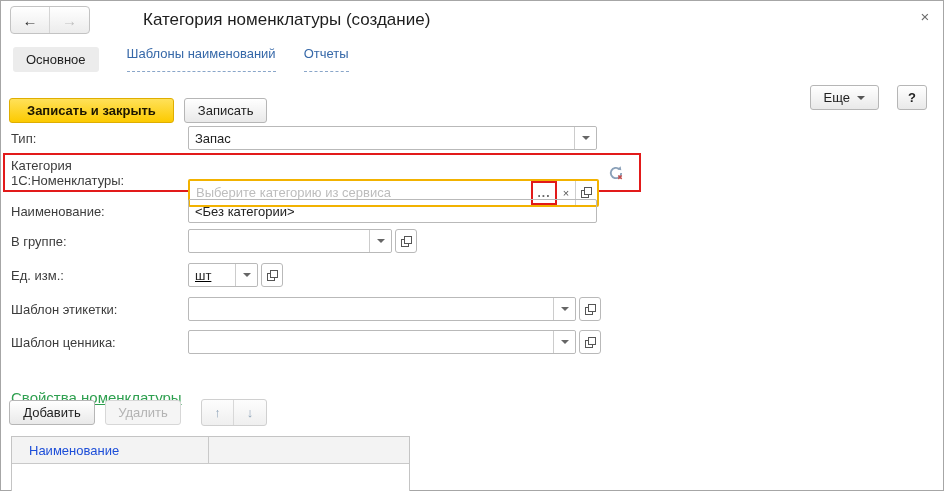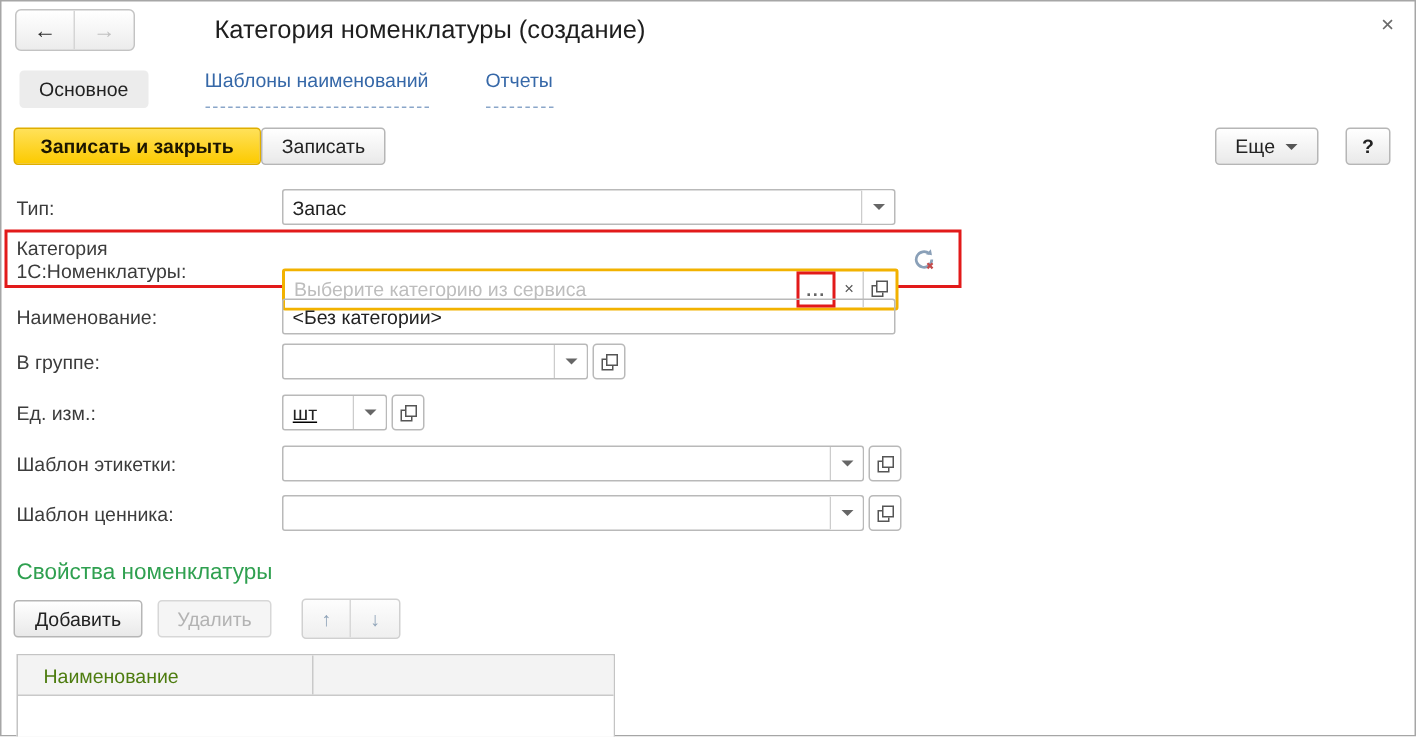--- a/index.html
+++ b/index.html
@@ -18,25 +18,25 @@
     background: linear-gradient(#ffffff, #ececec); }
   .nav-btn { width: 39px; height: 26px; display: flex; align-items: center; justify-content: center;
     font-size: 15px; background: transparent; border: none; cursor: pointer; }
   .nav-btn.back { color: #2b2b2b; border-right: 1px solid #d5d5d5; }
   .nav-btn.fwd { color: #c0c0c0; }
   .page-title { position: absolute; left: 142px; top: 9px; font-size: 17px; color: #1e1e1e; }
   .close-x { position: absolute; right: 9px; top: 6px; width: 18px; height: 18px;
     display: flex; align-items: center; justify-content: center;
     font-size: 15px; color: #6b6b6b; cursor: pointer; }
   
-  .tabs { position: absolute; left: 12px; top: 45px; display: flex; align-items: center; gap: 38px; font-size: 13px; }
+  .tabs { position: absolute; left: 12px; top: 45px; display: flex; align-items: center; gap: 28px; font-size: 13px; }
   .tab-active { padding: 5px 13px; background: #ececec; border-radius: 3px; color: #222; }
   .tab-link { color: #3668a8; text-decoration: none; border-bottom: 1px dashed #8aa6c9; padding-bottom: 10px; cursor: pointer; }
   
-  .toolbar-left { position: absolute; left: 8px; top: 84px; display: flex; }
+  .toolbar-left { position: absolute; left: 8px; top: 97px; display: flex; gap: 10px; }
   .toolbar-right { position: absolute; right: 16px; top: 84px; display: flex; gap: 18px; }
   .btn { height: 25px; padding: 0 13px; font-size: 13px; color: #222;
     background: linear-gradient(#ffffff, #e9e9e9); border: 1px solid #b6b6b6; border-radius: 3px;
     display: flex; align-items: center; justify-content: center; cursor: pointer;
     font-family: "Liberation Sans", sans-serif; }
   .btn.primary { font-weight: bold; color: #1c1600;
     background: linear-gradient(#ffe159, #fcca00); border: 1px solid #dfae00; padding: 0 17px; }
   .btn.disabled { background: #f5f5f5; border-color: #d7d7d7; color: #b3b3b3; cursor: default; }
   .btn .dd-tri { margin-left: 7px; width: 0; height: 0;
     border: 4px solid transparent; border-top: 4px solid #555; margin-top: 4px; }
@@ -65,35 +65,35 @@
   .cat-group { display: flex; width: 411px; height: 28px; border: 2px solid #f2b200; border-radius: 2px;
     background: #fff; align-items: stretch; margin-top: 40px; }
   .cat-group input { flex: 1; border: none; outline: none; font-size: 13px; padding: 2px 6px; min-width: 0;
     font-family: "Liberation Sans", sans-serif; }
   .cat-cell { display: flex; align-items: center; justify-content: center; font-size: 12px; color: #555; cursor: pointer; }
   .cell-ellipsis { width: 26px; border: 2px solid #e21a1a; font-weight: bold; letter-spacing: 1px; color: #666; }
   .cell-clear { width: 18px; font-size: 11px; }
   .cell-open { width: 22px; border-left: 1px solid #cfcfcf; }
   .refresh-wrap { margin-left: 8px; display: flex; align-items: center; cursor: pointer; }
   
-  .props-title { position: absolute; left: 10px; top: 372px; font-size: 15px; color: #2fa050; }
+  .props-title { position: absolute; left: 10px; top: 388px; font-size: 15px; color: #2fa050; text-decoration: underline; }
   .props-buttons { position: absolute; left: 8px; top: 398px; display: flex; align-items: center; }
   .btn-add { width: 86px; }
   .btn-del { width: 76px; margin-left: 10px; }
   .move-group { display: flex; margin-left: 20px; border: 1px solid #d0d0d0; border-radius: 3px;
     overflow: hidden; background: linear-gradient(#fdfdfd, #efefef); }
   .move-btn { width: 32px; height: 25px; display: flex; align-items: center; justify-content: center;
     font-size: 13px; font-weight: bold; color: #8fa3b8; background: transparent; border: none; cursor: default; }
   .move-btn.up { border-right: 1px solid #d8d8d8; }
   
   .ptable { position: absolute; left: 10px; top: 435px; width: 399px; height: 60px;
     border: 1px solid #c4c4c4; background: #fff; }
   .ptable-head { display: flex; height: 27px; background: #f3f3f3; border-bottom: 1px solid #c9c9c9; }
   .ptable-head .th1 { width: 197px; border-right: 1px solid #c9c9c9; display: flex; align-items: center;
-    padding-left: 17px; font-size: 13px; color: #4d7c0f; }
+    padding-left: 17px; font-size: 13px; color: #1d4ed8; }
   .ptable-head .th2 { flex: 1; }
   .ptable-body { height: 31px; background: #fff; }
 </style>
 </head>
 <body>
 
 <div class="window">
 
   <div class="nav-group">
     <button class="nav-btn back">←</button>

